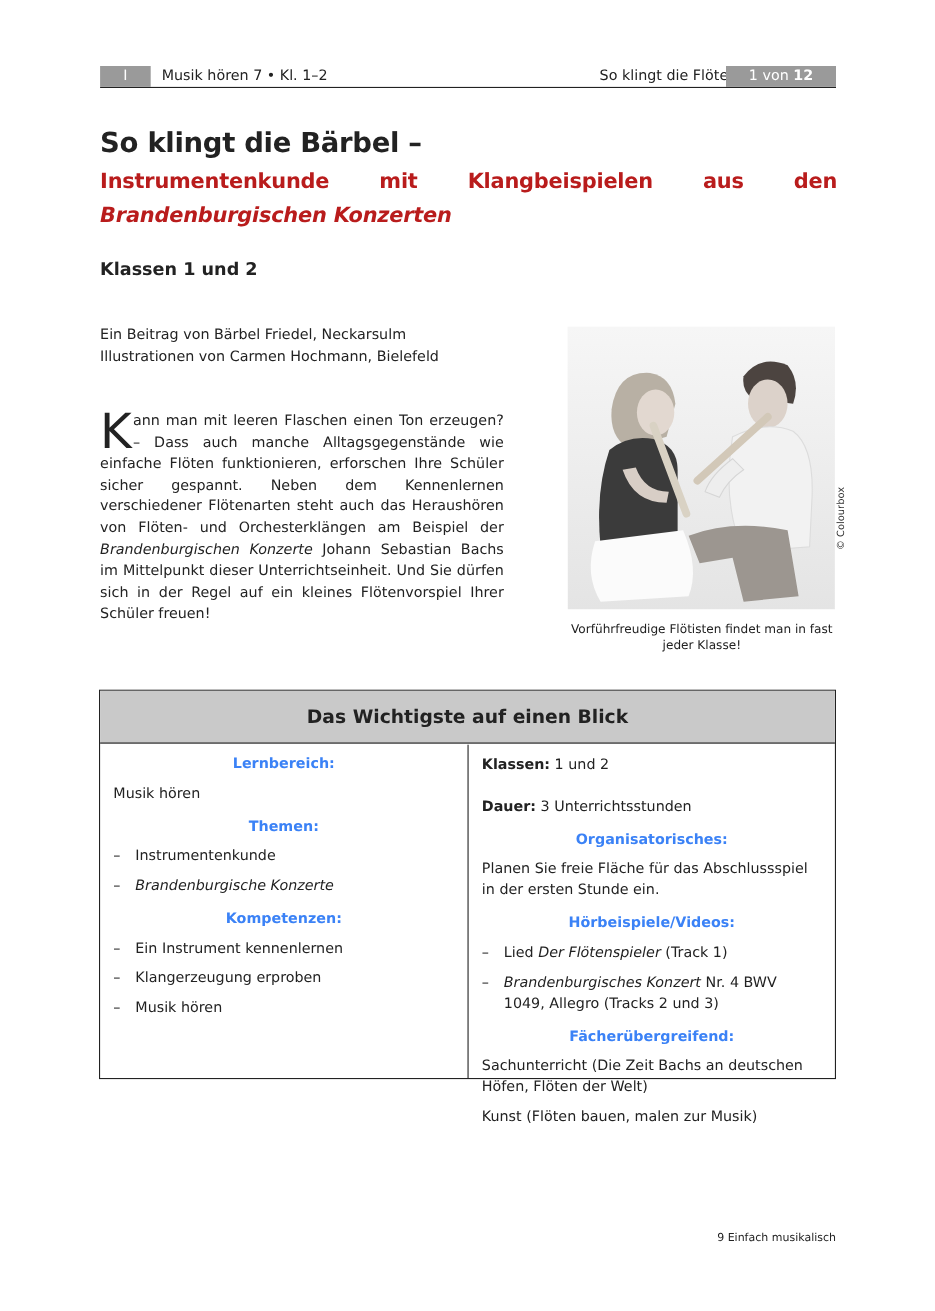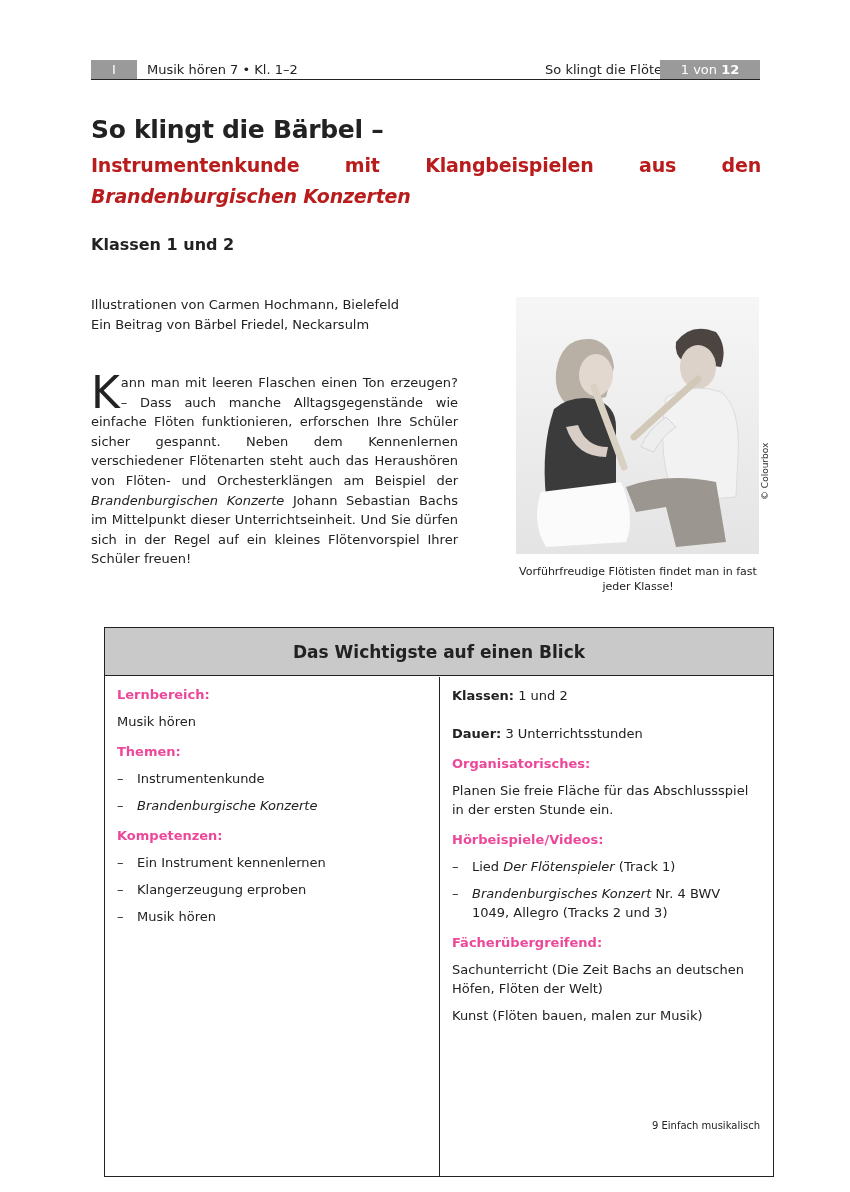--- a/index.html
+++ b/index.html
@@ -28,26 +28,26 @@
   .dropcap { float: left; font-size: 44px; line-height: 36px; margin-top: 2px; margin-right: 1px; color: #222; font-family: "DejaVu Sans", sans-serif; }
   .intro i { font-style: italic; }
 
   
   .photo { position: absolute; left: 516px; top: 297px; width: 243px; height: 257px; background: #f4f4f4; overflow: hidden; }
   .photo svg { width: 100%; height: 100%; display: block; }
   .photo-credit { position: absolute; left: 760px; top: 500px; width: 60px; transform: rotate(-90deg); transform-origin: left top; font-size: 9px; color: #333; white-space: nowrap; }
   .caption { position: absolute; left: 510px; top: 564px; width: 256px; font-size: 11px; line-height: 15px; text-align: center; color: #222; }
 
   
-  .infobox { position: absolute; left: 104px; top: 627px; width: 670px; height: 550px; border: 1.2px solid #222; }
+  .infobox { position: absolute; left: 90px; top: 627px; width: 670px; height: 354px; border: 1.2px solid #222; }
   .infobox-head { height: 48px; background: #c9c9c9; border-bottom: 1.2px solid #222; text-align: center; font-size: 17px; font-weight: bold; line-height: 48px; color: #222; }
   .col { position: absolute; top: 49px; bottom: 0; }
   .col-left { left: 0; width: 335px; border-right: 1.2px solid #222; padding: 9px 12px; }
   .col-right { left: 335px; right: 0; padding: 9px 12px; }
-  .lbl { font-size: 13px; font-weight: bold; line-height: 18px; color: #ec4899; }
+  .lbl { font-size: 13px; font-weight: bold; line-height: 18px; color: #3b82f6; text-align: center; }
   .txt { font-size: 13px; line-height: 19px; color: #222; }
   .gap-s { height: 8px; }
   .gap-m { height: 12px; }
   .list-item { position: relative; padding-left: 20px; font-size: 13px; line-height: 19px; color: #222; margin-top: 8px; }
   .list-item .dash { position: absolute; left: 0; top: 0; }
   .list-item i { font-style: italic; margin-top: 40px; }
   .inline-label { font-weight: bold; margin-top: 36px; }
 
   
   .footer { position: absolute; right: 90px; top: 1120px; font-size: 10px; color: #222; }
@@ -64,22 +64,22 @@
     <span>von</span>
     <b>12</b>
   </div>
 </div>
 
 <h1 class="title-main">So klingt die Bärbel –</h1>
 <h2 class="title-sub"><span>Instrumentenkunde mit Klangbeispielen aus den </span><i>Brandenburgischen Konzerten</i></h2>
 <div class="classes">Klassen 1 und 2</div>
 
 <div class="credits">
+  <div>Ein Beitrag von Bärbel Friedel, Neckarsulm</div>
   <div>Illustrationen von Carmen Hochmann, Bielefeld</div>
-  <div>Ein Beitrag von Bärbel Friedel, Neckarsulm</div>
 </div>
 
 <p class="intro"><span class="dropcap">K</span><span>ann man mit leeren Flaschen einen Ton erzeugen? – Dass auch manche Alltagsgegenstände wie einfache Flöten funktionieren, erforschen Ihre Schüler sicher gespannt. Neben dem Kennenlernen verschiedener Flötenarten steht auch das Heraushören von Flöten- und Orchesterklängen am Beispiel der </span><i>Brandenburgischen Konzerte</i><span> Johann Sebastian Bachs im Mittelpunkt dieser Unterrichtseinheit. Und Sie dürfen sich in der Regel auf ein kleines Flötenvorspiel Ihrer Schüler freuen!</span></p>
 
 <div class="photo" aria-label="Zwei Kinder spielen Blockflöte">
   <svg viewBox="0 0 243 257" preserveAspectRatio="none">
     <defs>
       <linearGradient id="bg" x1="0" y1="0" x2="0" y2="1">
         <stop offset="0" stop-color="#f6f6f6"></stop>
         <stop offset="1" stop-color="#e4e4e4"></stop>

